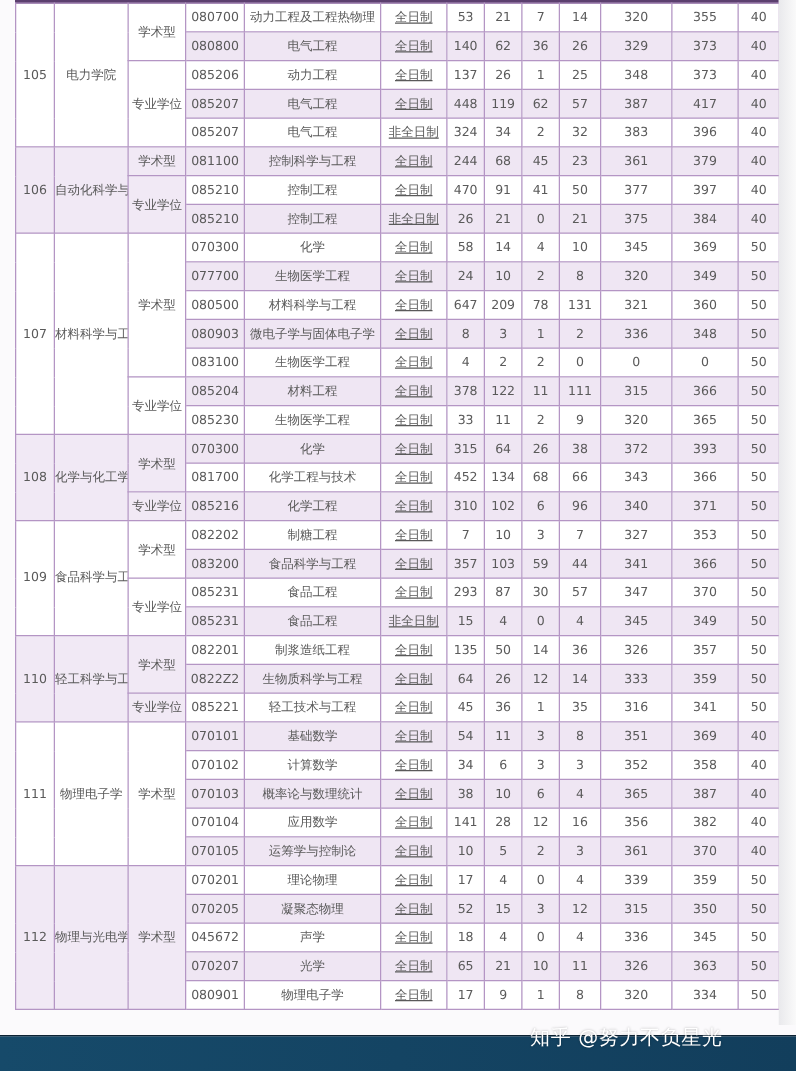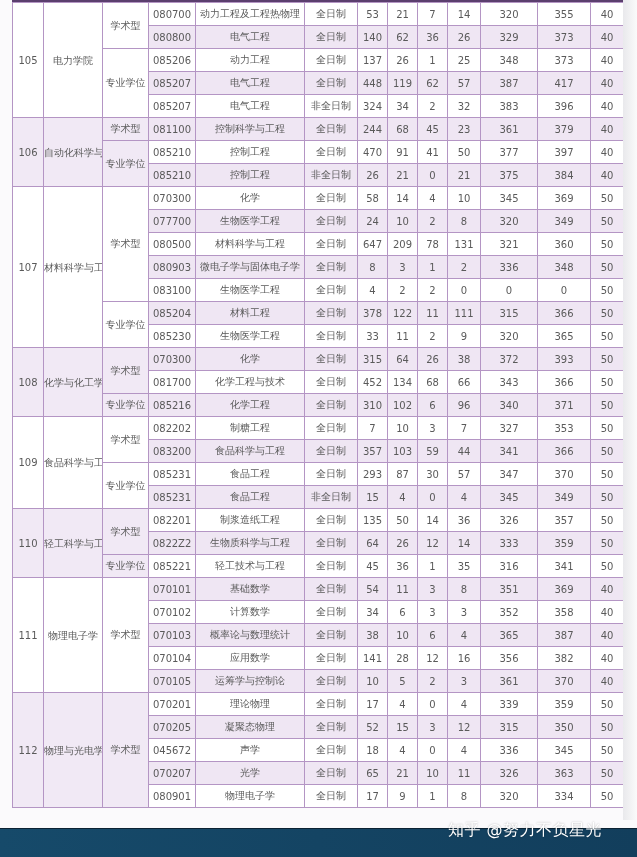--- a/index.html
+++ b/index.html
@@ -23,35 +23,35 @@
     font-size:10px;
   }
   table.admissions td {
     border:1px solid #b495c4;
     height:22px; padding:0; text-align:center; vertical-align:middle;
     white-space:nowrap; overflow:hidden;
     color:#5a5a5a;
   }
   td.col-code { color:#666; font-size:10px; }
   td.col-name { color:#444; font-size:10px; }
-  td.col-mode { color:#444; font-size:10px; }
+  td.col-mode { color:#444; font-size:10px;text-decoration:underline; }
   td.col-dept-name { color:#7a4c96; font-size:10px; line-height:13px; white-space:normal;font-family:Liberation Serif, serif; }
   td.col-dept-id { color:#666; }
   td.col-type { color:#555;margin-left:16px; }
   tr.shade td.cell { background:#efe6f3; }
   tr.plain td.cell { background:#ffffff; }
   td.dept-block-a { background:#ffffff; }
   td.dept-block-b { background:#f1e9f5; }
   .bottom-banner {
     position:absolute; left:0; top:828px; width:637px; height:29px;
     background:linear-gradient(to right,#164a6a,#123e5c);
     border-top:1px solid #0c2233;
   }
   .watermark {
-    position:absolute; left:448px; top:820px;
+    position:absolute; left:424px; top:820px;
     font-size:16px; color:#ffffff; letter-spacing:0.5px;
     text-shadow:0 0 2px rgba(0,0,0,0.3);
   }
 </style>
 </head>
 <body>
 
 <div class="page-top-bar"></div>
 
 <table class="admissions">

